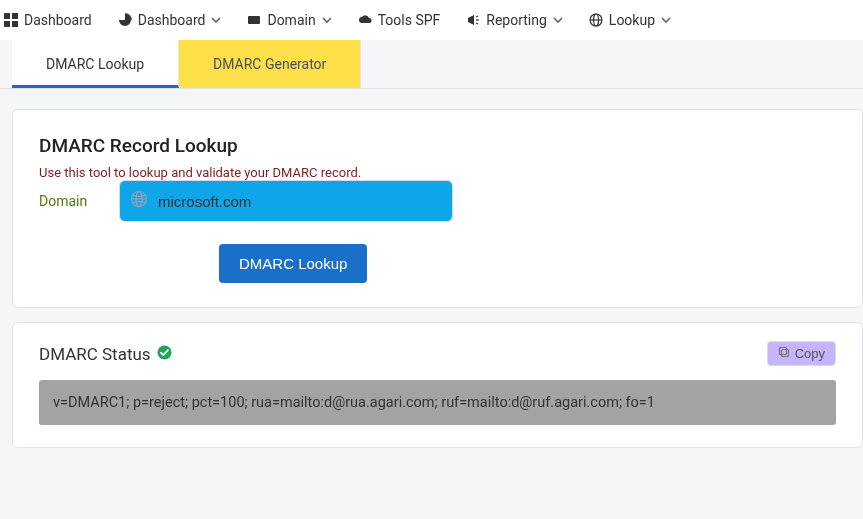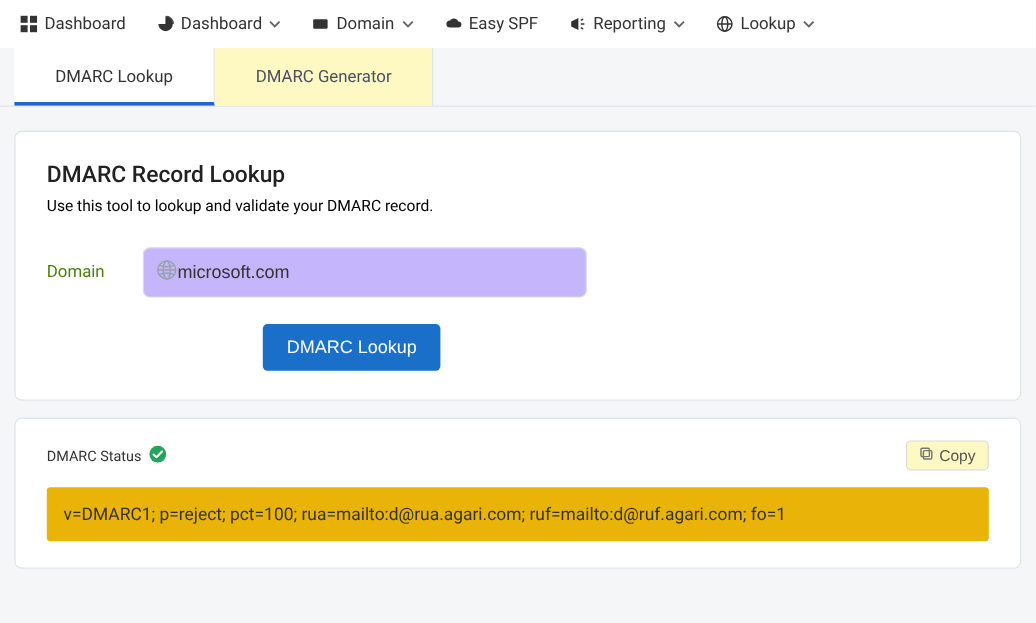--- a/index.html
+++ b/index.html
@@ -9,21 +9,21 @@
       color: #333;
       width: 863px;
       height: 519px;
       overflow: hidden;
     }
     
     .topnav {
       background: #fff;
       display: flex;
       align-items: center;
-      padding: 12px 17px;
+      padding: 12px 4px;
       gap: 26px;
       font-size: 14px;
       color: #333;
     }
     .nav-item {
       display: flex;
       align-items: center;
       gap: 6px;
       cursor: pointer;
     }
@@ -40,73 +40,73 @@
       display: flex;
       align-items: stretch;
       background: #f5f6f8;
       border-bottom: 1px solid #e0e3e8;
       padding-left: 12px;
     }
     .tab {
       padding: 16px 34px;
       font-size: 14px;
       color: #4a5060;
-      background: #fef9c3;
+      background: #fde047;
       cursor: pointer;
       border-right: 1px solid #e0e3e8;
     }
     .tab.active {
       background: #fff;
       color: #333;
       border-bottom: 3px solid #2563c9;
       padding-bottom: 13px;
     }
 
     
     .content {
-      padding: 20px 12px 0 12px;
+      padding: 20px 0 0 12px;
     }
     .card {
       background: #fff;
       border: 1px solid #e0e3e8;
       border-radius: 6px;
       padding: 24px 26px;
       margin-bottom: 14px;
     }
     .card-title {
       font-size: 19px;
       font-weight: 500;
       color: #222;
       margin-bottom: 8px;
     }
     .card-sub {
       font-size: 13px;
-      color: #000000;
-      margin-bottom: 26px;
+      color: #7f1d1d;
     }
     .form-row {
       display: flex;
       align-items: center;
       gap: 20px;
       margin-bottom: 22px;
     }
     .form-label {
       font-size: 14px;
       color: #4d7c0f;
       min-width: 60px;
     }
     .input-wrap {
       display: flex;
       align-items: center;
       border: 1px solid #d7dbe2;
       border-radius: 6px;
-      background: #c4b5fd;
+      background: #0ea5e9;
       padding: 0 10px;
-      width: 370px;
+      width: 334px;
       height: 42px;
+      gap: 10px;
     }
     .globe-icon svg { width: 18px; height: 18px; stroke: #9aa0ac; fill: none; }
     .text-input {
       border: none;
       outline: none;
       font-size: 15px;
       color: #333;
       flex: 1;
       background: transparent;
     }
@@ -128,39 +128,39 @@
     .status-head {
       display: flex;
       align-items: center;
       justify-content: space-between;
       margin-bottom: 14px;
     }
     .status-left {
       display: flex;
       align-items: center;
       gap: 6px;
-      font-size: 12px;
+      font-size: 17px;
       color: #333;
     }
     .check-icon svg { width: 15px; height: 15px; }
     .copy-btn {
       display: flex;
       align-items: center;
       gap: 5px;
       border: 1px solid #d7dbe2;
-      background: #fef9c3;
+      background: #c4b5fd;
       border-radius: 4px;
       padding: 4px 10px;
       font-size: 13px;
       color: #555;
       cursor: pointer;
     }
     .copy-btn svg { width: 12px; height: 12px; stroke: #777; fill: none; }
     .record-box {
-      background: #eab308;
+      background: #a3a3a3;
       border-radius: 3px;
       padding: 14px 14px;
       font-size: 14.5px;
       color: #333;
       font-family: -apple-system, BlinkMacSystemFont, "Segoe UI", Roboto, Helvetica, Arial, sans-serif;
     }
   </style>
 </head>
 <body>
 
@@ -205,21 +205,21 @@
         </svg>
     </span>
   </div>
 
   <div class="nav-item">
     <span class="nav-icon">
       <svg viewBox="0 0 14 14">
           <path d="M4 10 A3 3 0 0 1 4 4 A4 4 0 0 1 11 5 A2.5 2.5 0 0 1 11 10 Z" fill="#333"></path>
         </svg>
     </span>
-    <span>Easy SPF</span>
+    <span>Tools SPF</span>
   </div>
 
   <div class="nav-item">
     <span class="nav-icon">
       <svg viewBox="0 0 14 14">
           <path d="M2 5 L8 2 L8 12 L2 9 Z" fill="#333"></path>
           <line x1="10" y1="4" x2="12" y2="3" stroke="#333" stroke-width="1.2"></line>
           <line x1="10" y1="7" x2="13" y2="7" stroke="#333" stroke-width="1.2"></line>
           <line x1="10" y1="10" x2="12" y2="11" stroke="#333" stroke-width="1.2"></line>
         </svg>

